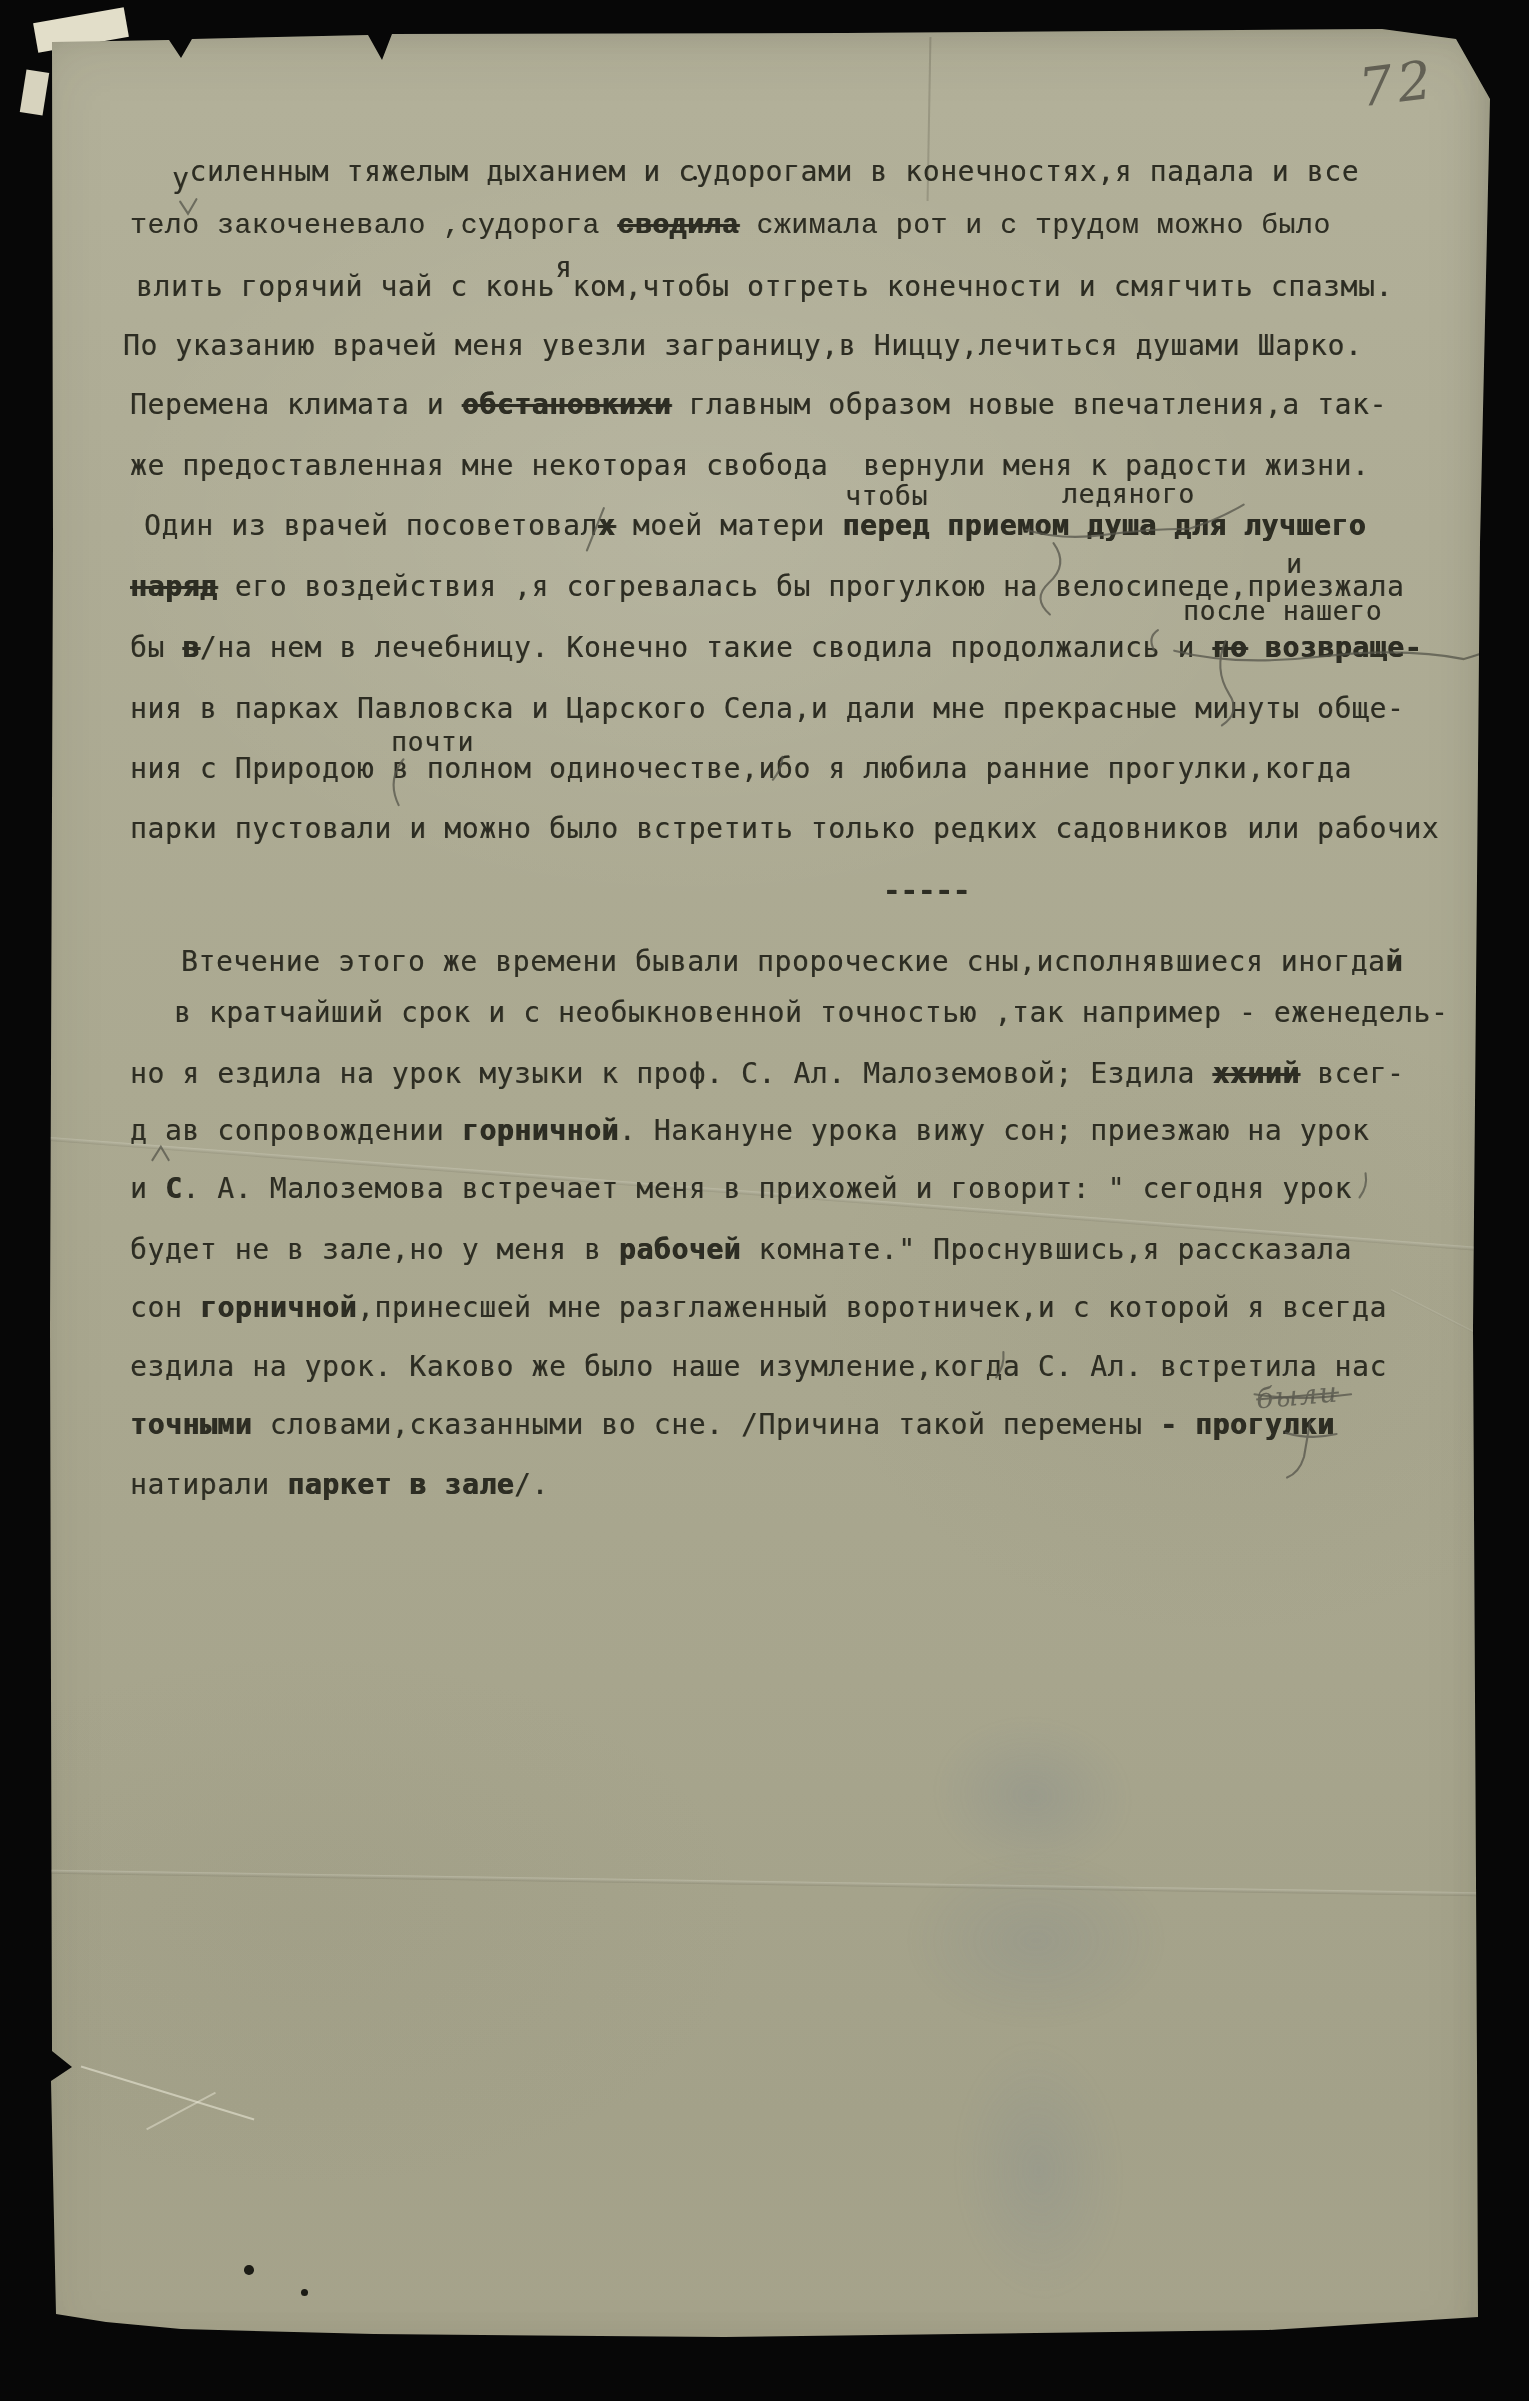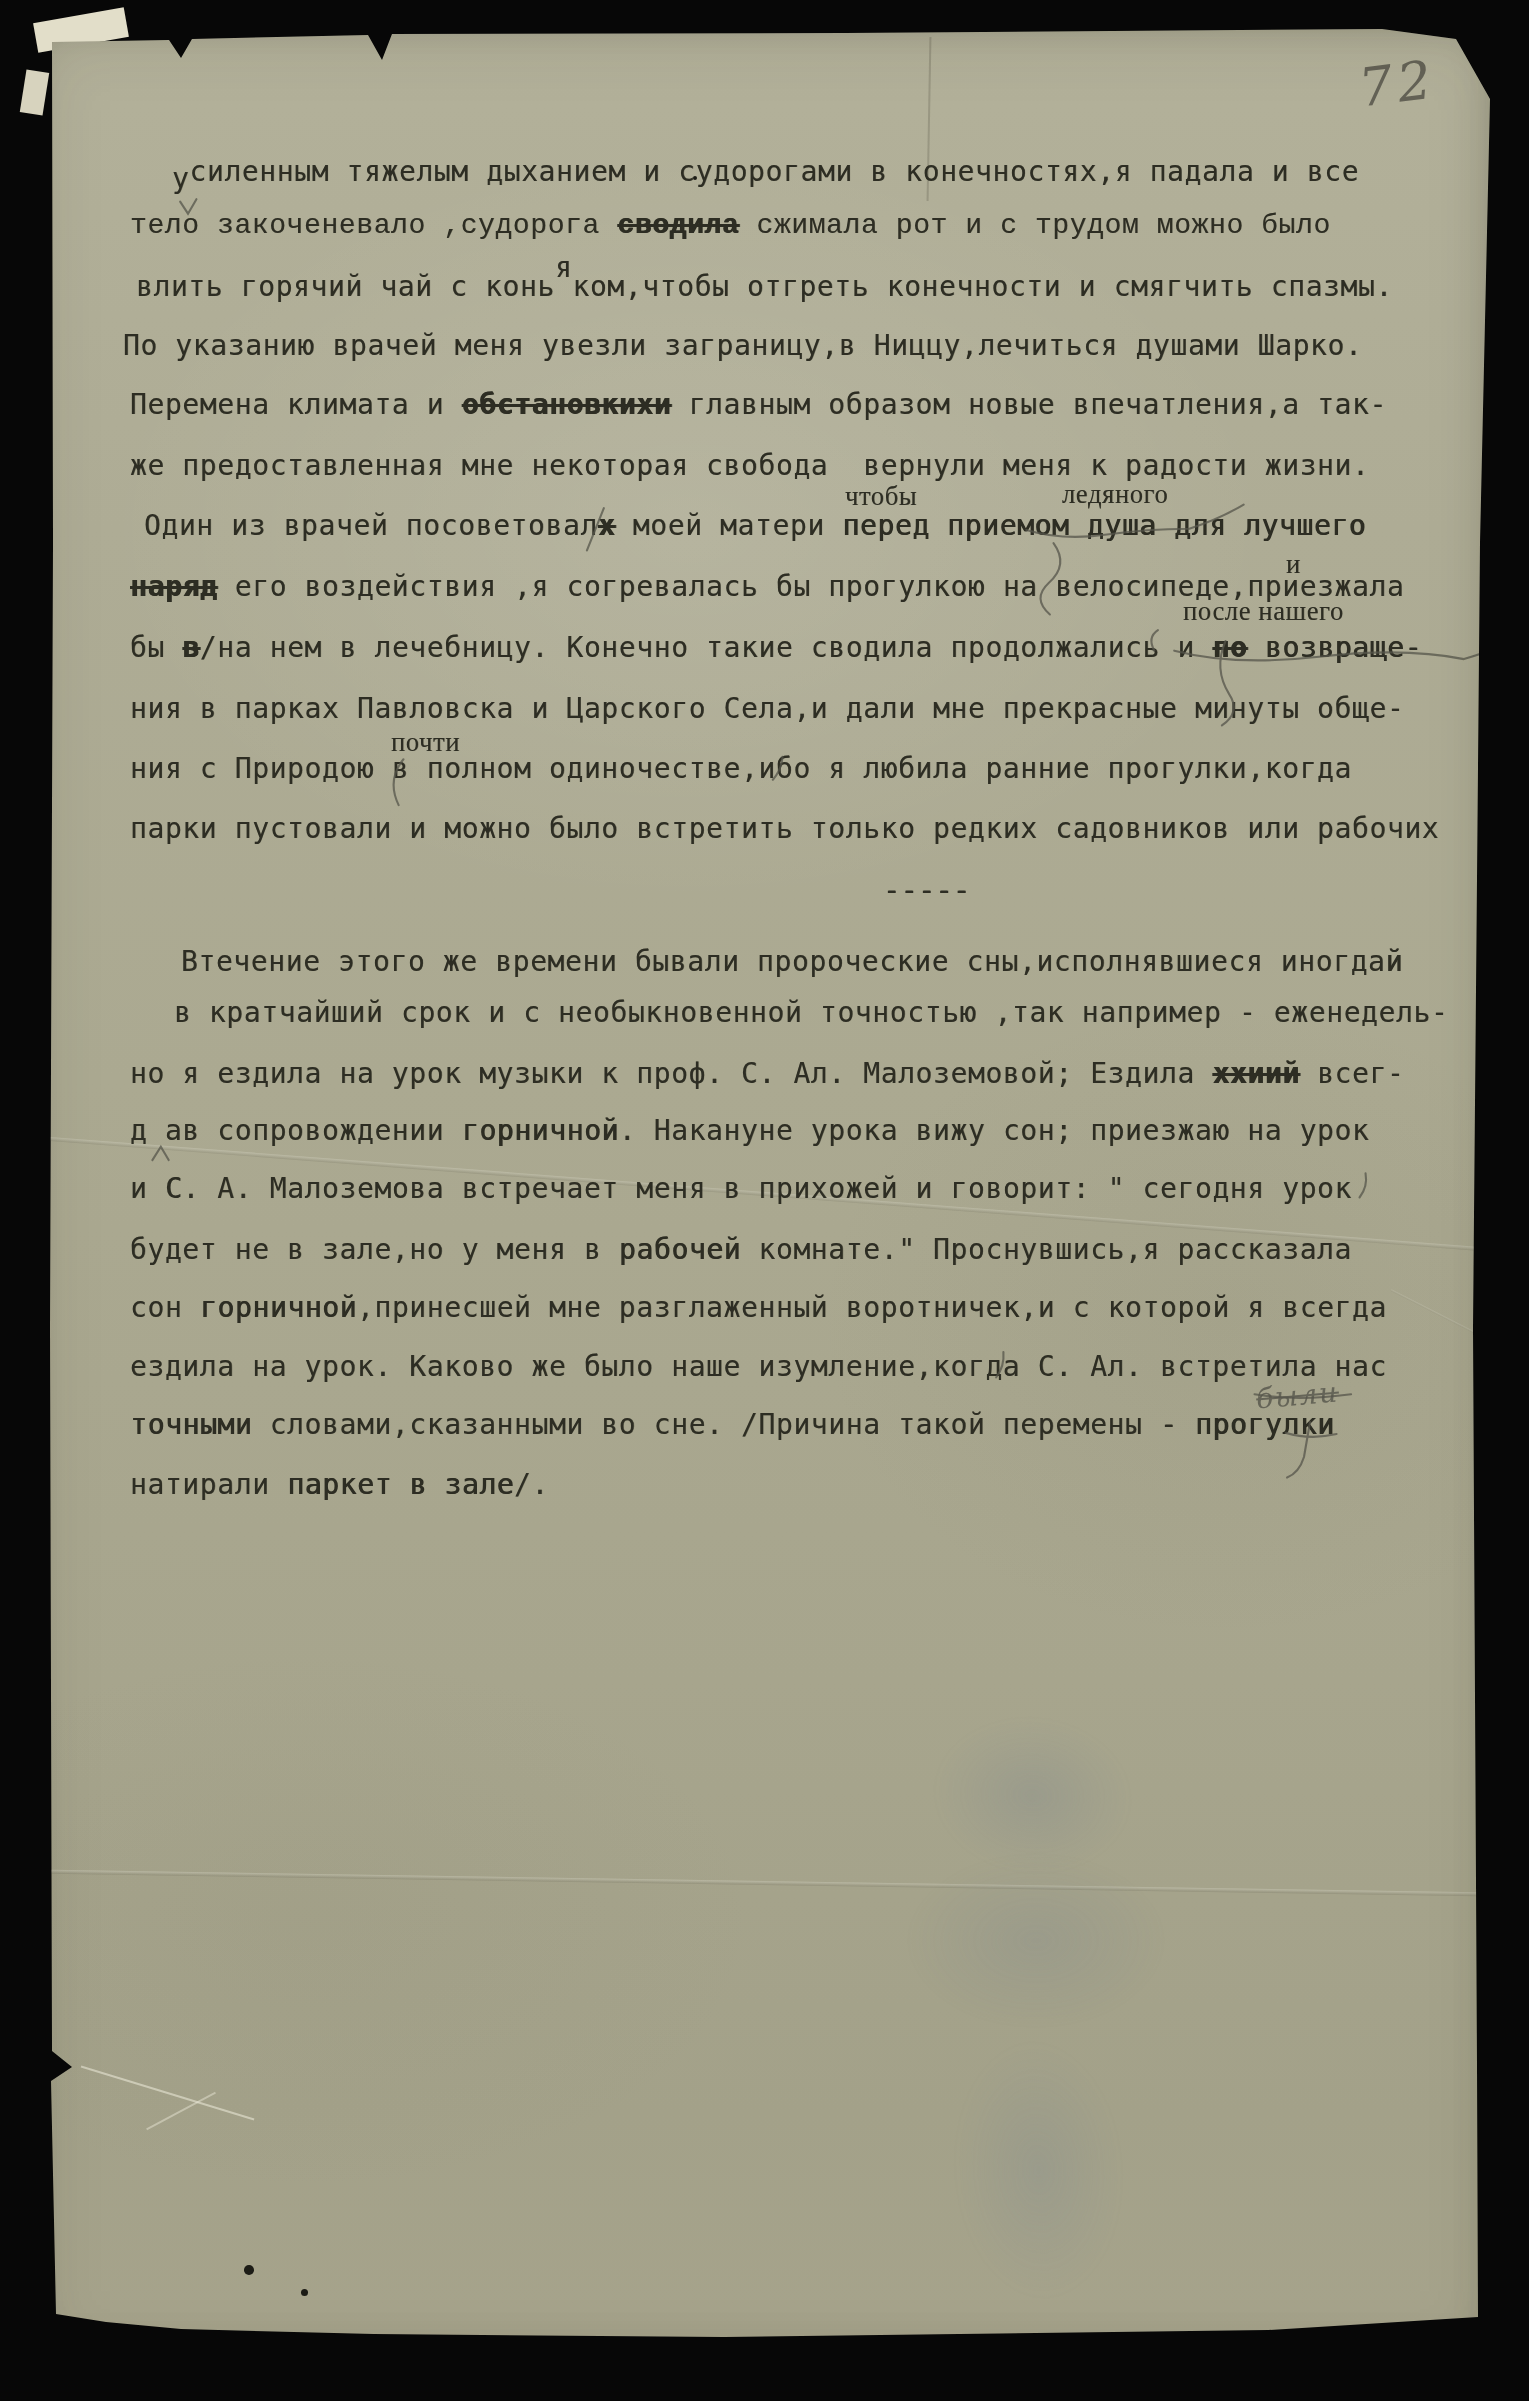--- a/index.html
+++ b/index.html
@@ -22,23 +22,23 @@
       1480px 543px, 1473px 1328px, 1477px 2065px, 1478px 2317px,
       1268px 2330px, 724px 2337px, 374px 2334px, 181px 2329px, 106px 2322px, 56px 2314px,
       51px 2081px, 72px 2067px, 52px 2051px, 50px 1328px, 53px 543px);
   }
   .paper::after{content:"";position:absolute;inset:0;pointer-events:none;
     box-shadow:inset 0 0 91px rgba(42,40,28,.38), inset -22px 0 54px rgba(42,40,28,.24),
                inset 0 -28px 60px rgba(42,40,28,.22), inset 17px 0 42px rgba(42,40,28,.18);}
   
   .tline{position:absolute;white-space:pre;font-size:28px;line-height:1;color:var(--ink);
          letter-spacing:0.6px;text-shadow:0.4px 0.4px 0 rgba(38,38,26,.42);}
-  .typed-insert{font-size:26.6px;font-family:Liberation Serif, serif;}
+  .typed-insert{font-size:26.6px;}
   .seg{}
-  .ot{font-weight:normal;text-shadow:0.8px 0 0 currentColor;margin-top:17px;}
+  .ot{font-weight:bold;text-shadow:0.8px 0 0 currentColor;margin-top:17px;}
   .st{font-weight:bold;text-decoration:line-through;text-decoration-thickness:3px;
       text-shadow:0.8px 0 0 currentColor;}
   .sup{position:relative;top:-19.3px;}
   .low{position:relative;top:7.2px;}
   
   .hw{position:absolute;font-family:"DejaVu Serif",serif;font-style:italic;color:var(--pencil);}
   .hw-pagenum{font-size:53px;letter-spacing:4.8px;transform:rotate(-7deg);opacity:.85;}
   .hw-strike{font-size:28px;letter-spacing:1.8px;transform:rotate(-5deg);
              text-decoration:line-through;text-decoration-thickness:1.8px;opacity:.8;}
   

